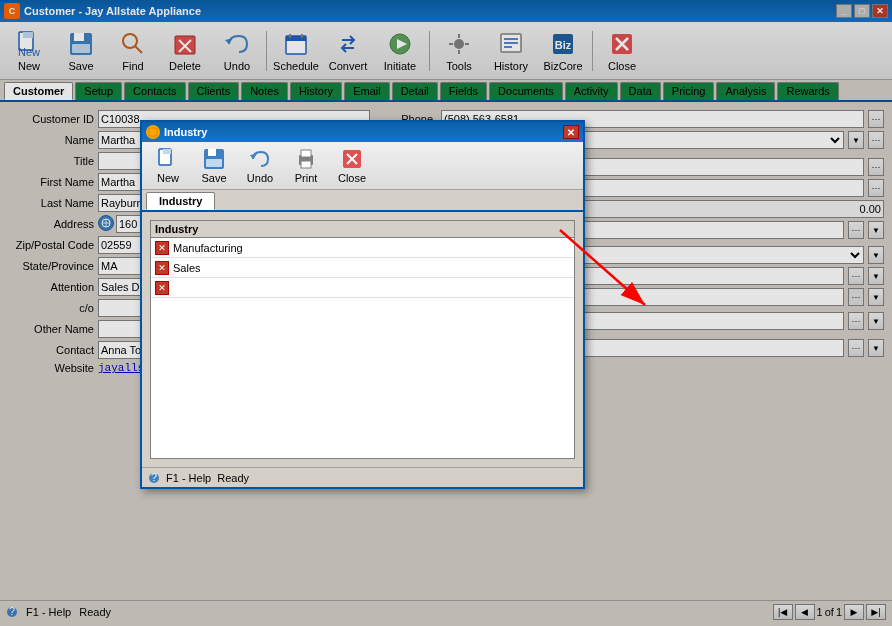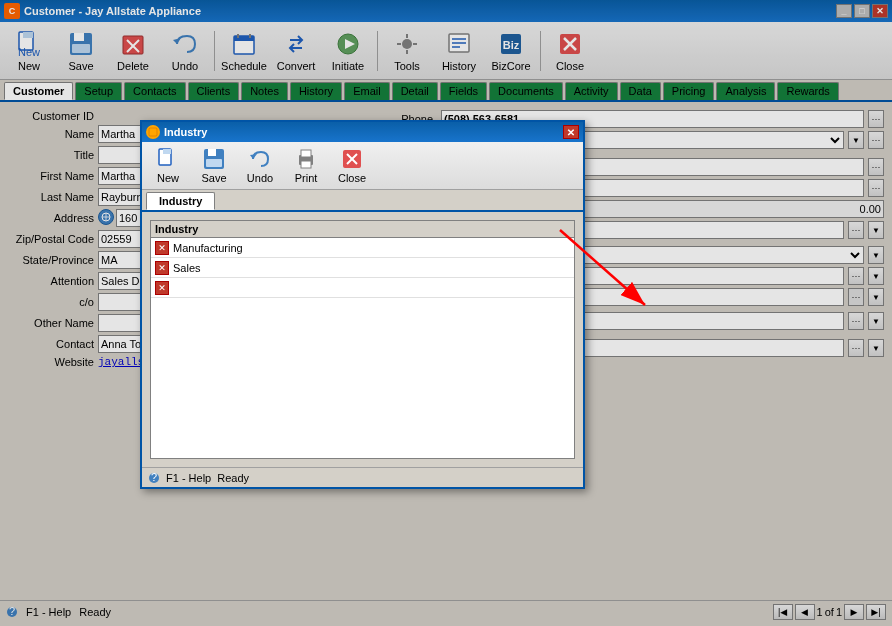--- a/index.html
+++ b/index.html
@@ -370,20 +370,29 @@
     </button>
     <button class="toolbar-btn">
       <div class="toolbar-icon">
         <svg width="28" height="28">
             <rect x="3" y="3" width="22" height="22" rx="2" fill="#4080c0"></rect>
             <rect x="7" y="3" width="10" height="8" fill="white"></rect>
             <rect x="5" y="14" width="18" height="9" rx="1" fill="#c0d8f0"></rect>
           </svg>
       </div>
       <span>Save</span>
+    </button>
+    <button class="toolbar-btn">
+      <div class="toolbar-icon">
+        <svg width="28" height="28">
+            <circle cx="11" cy="11" r="7" fill="none" stroke="#c06020" stroke-width="2"></circle>
+            <line x1="16" y1="16" x2="23" y2="23" stroke="#c06020" stroke-width="2"></line>
+          </svg>
+      </div>
+      <span>Find</span>
     </button>
     <button class="toolbar-btn">
       <div class="toolbar-icon">
         <svg width="28" height="28">
             <rect x="4" y="6" width="20" height="18" rx="1" fill="#e05050" stroke="#a03030" stroke-width="1"></rect>
             <line x1="8" y1="10" x2="20" y2="22" stroke="white" stroke-width="2"></line>
             <line x1="20" y1="10" x2="8" y2="22" stroke="white" stroke-width="2"></line>
           </svg>
       </div>
       <span>Delete</span>
@@ -489,20 +498,21 @@
     <div class="tab">Pricing</div>
     <div class="tab">Analysis</div>
     <div class="tab">Rewards</div>
   </div>
 
   <div style="display:flex; background:#d4d0c8; padding:4px; gap:4px; height:498px;">
 
     <div style="width:370px; padding:4px;">
       <div class="form-row">
         <span class="form-label">Customer ID</span>
+        <input class="form-input" value="C10038" style="width: 100px;">
       </div>
       <div class="form-row">
         <span class="form-label">Name</span>
         <input class="form-input" value="Martha" style="">
       </div>
       <div class="form-row">
         <span class="form-label">Title</span>
         <input class="form-input" value="" style="">
       </div>
       <div class="form-row">
@@ -553,21 +563,21 @@
       <div class="form-row">
         <span class="form-label">Website</span>
         <a style="color:#0000cc; text-decoration:underline; font-size:11px; cursor:pointer;font-family:Liberation Mono, monospace;">jayallsta</a>
       </div>
     </div>
 
     <div style="flex:1; padding:4px;">
 
       <div class="section-row">
         <span style="width:55px; text-align:right; padding-right:4px;">Phone</span>
-        <input class="right-input" value="(508) 563-6581" style="flex: 1 1 0%; font-weight: bold;">
+        <input class="right-input" value="(508) 563-6581" style="flex: 1 1 0%;">
         <div class="small-btn">···</div>
       </div>
 
       <div class="section-row">
         <span style="width:55px; text-align:right; padding-right:4px;">Type</span>
         <select class="dropdown-select" style="flex:1;">
           <option>Retailer</option>
         </select>
         <div class="combo-btn">▼</div>
         <div class="small-btn">···</div>

